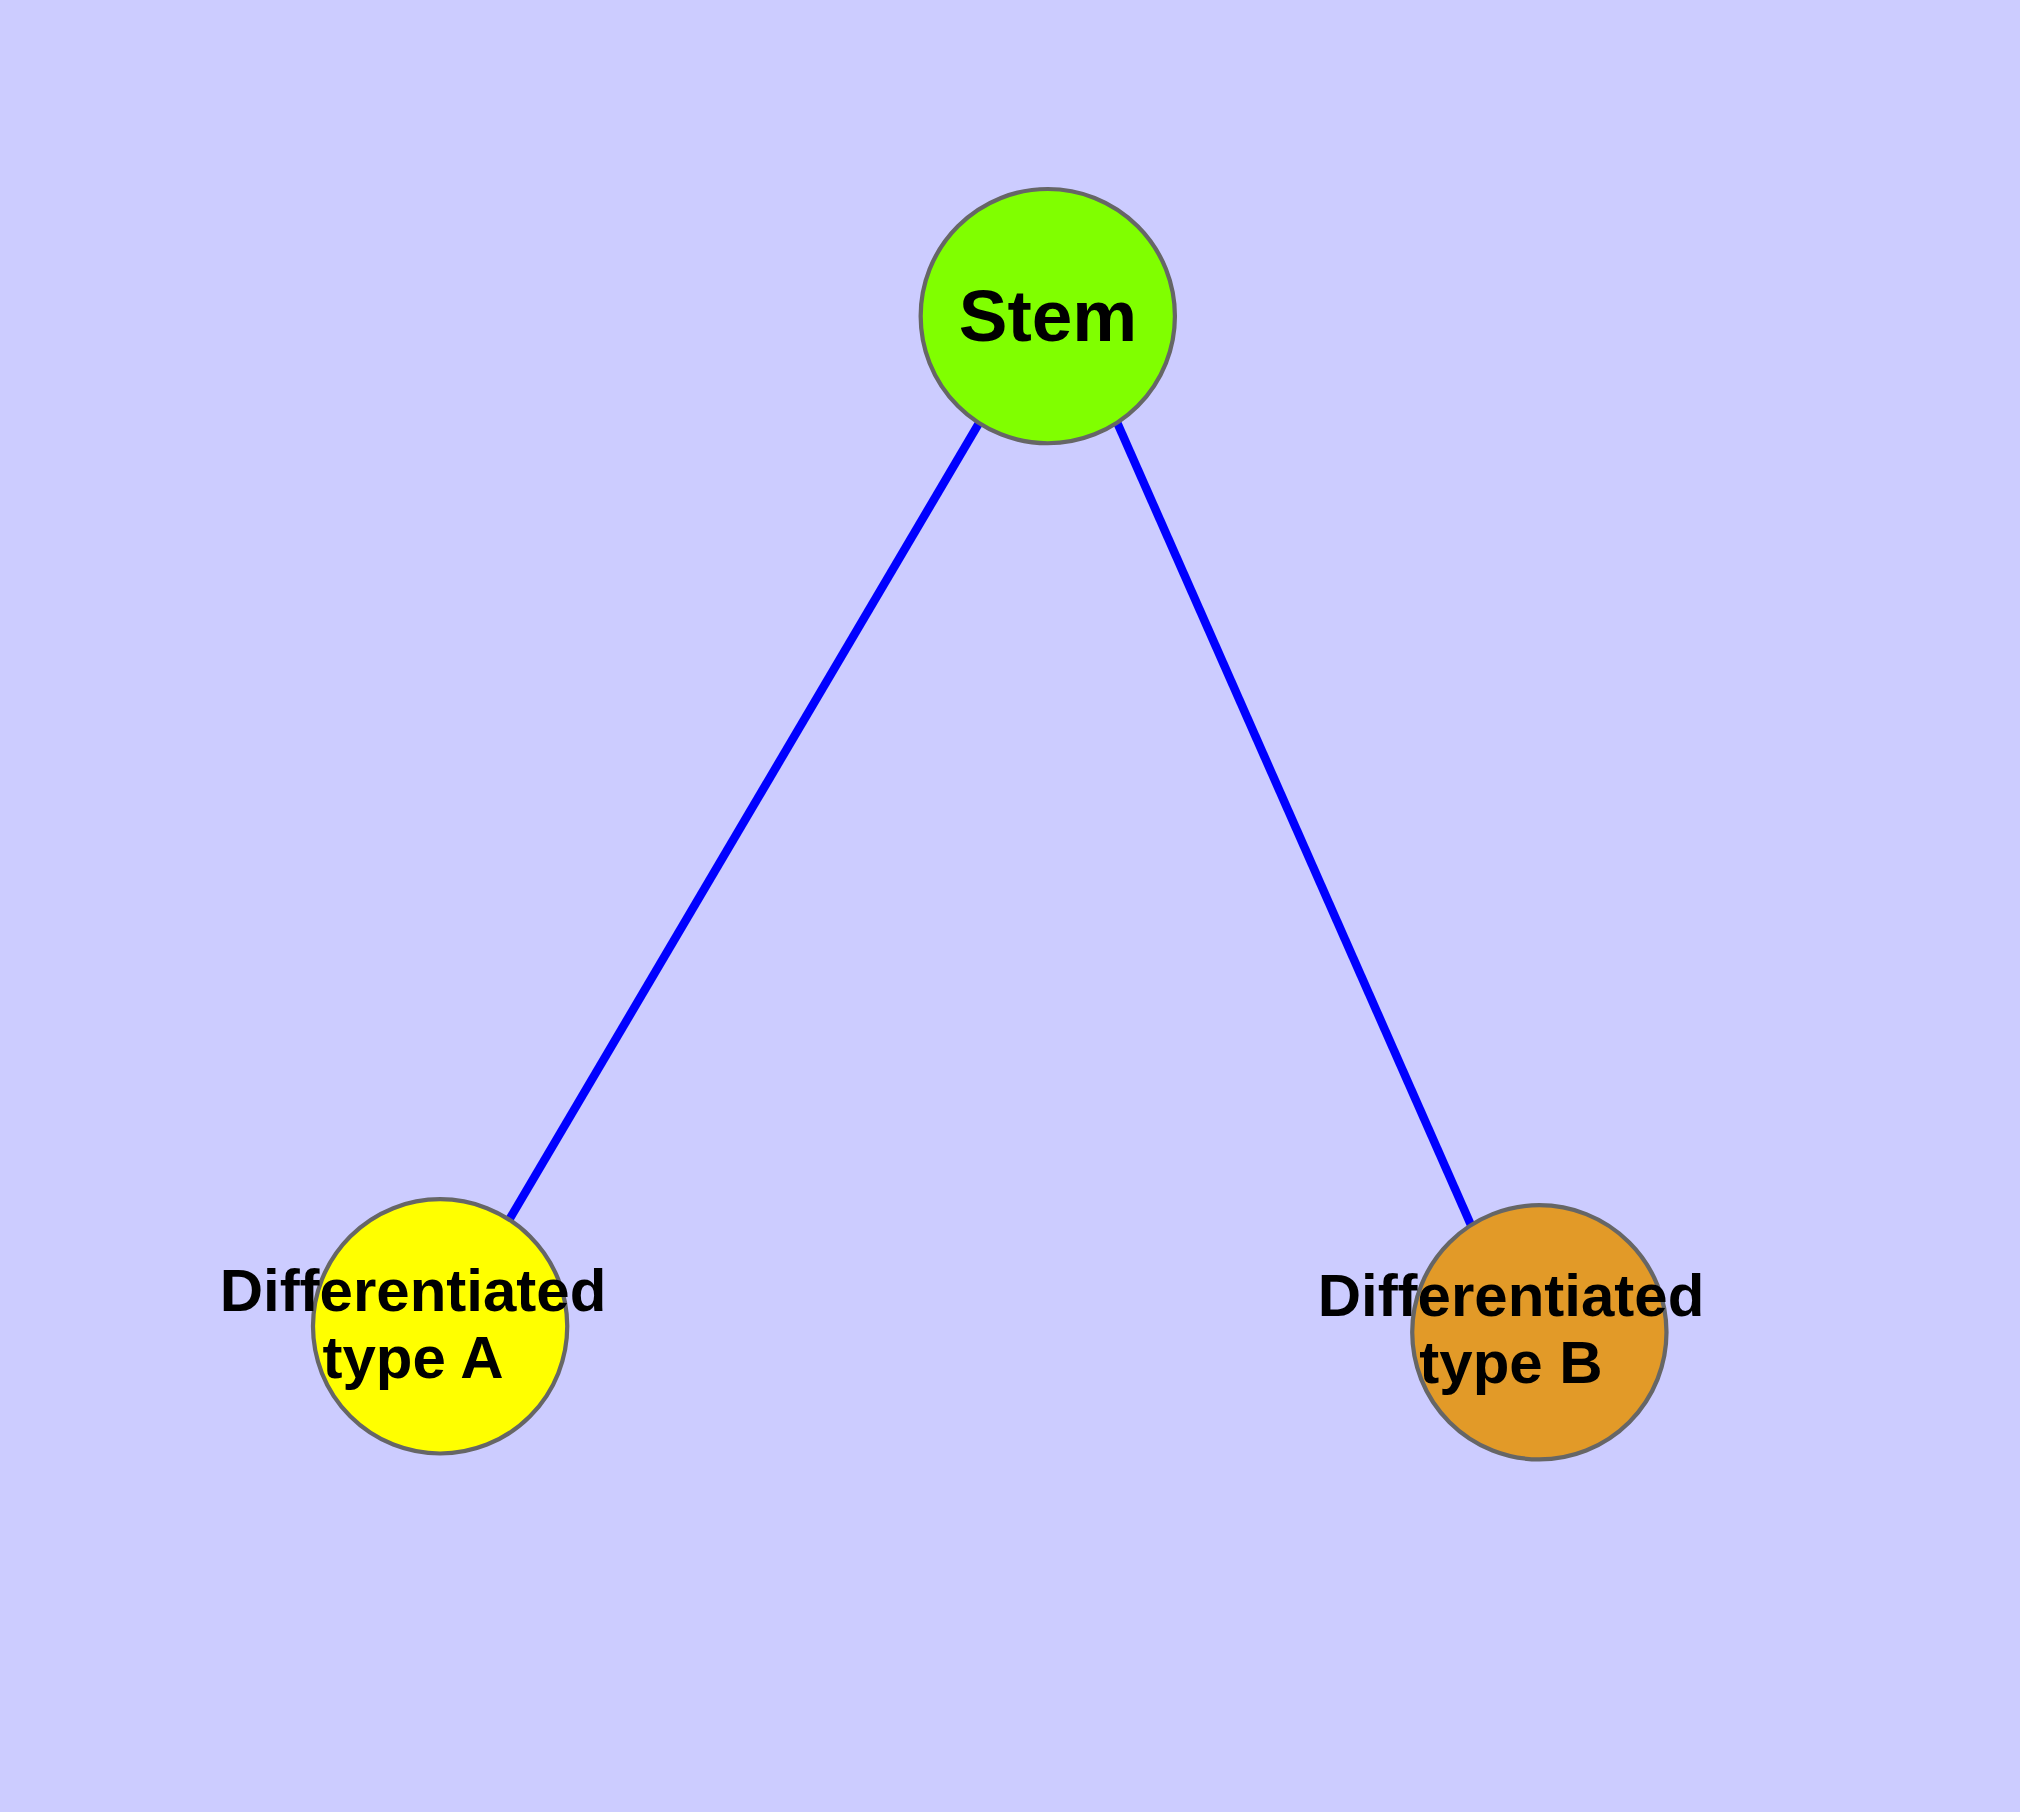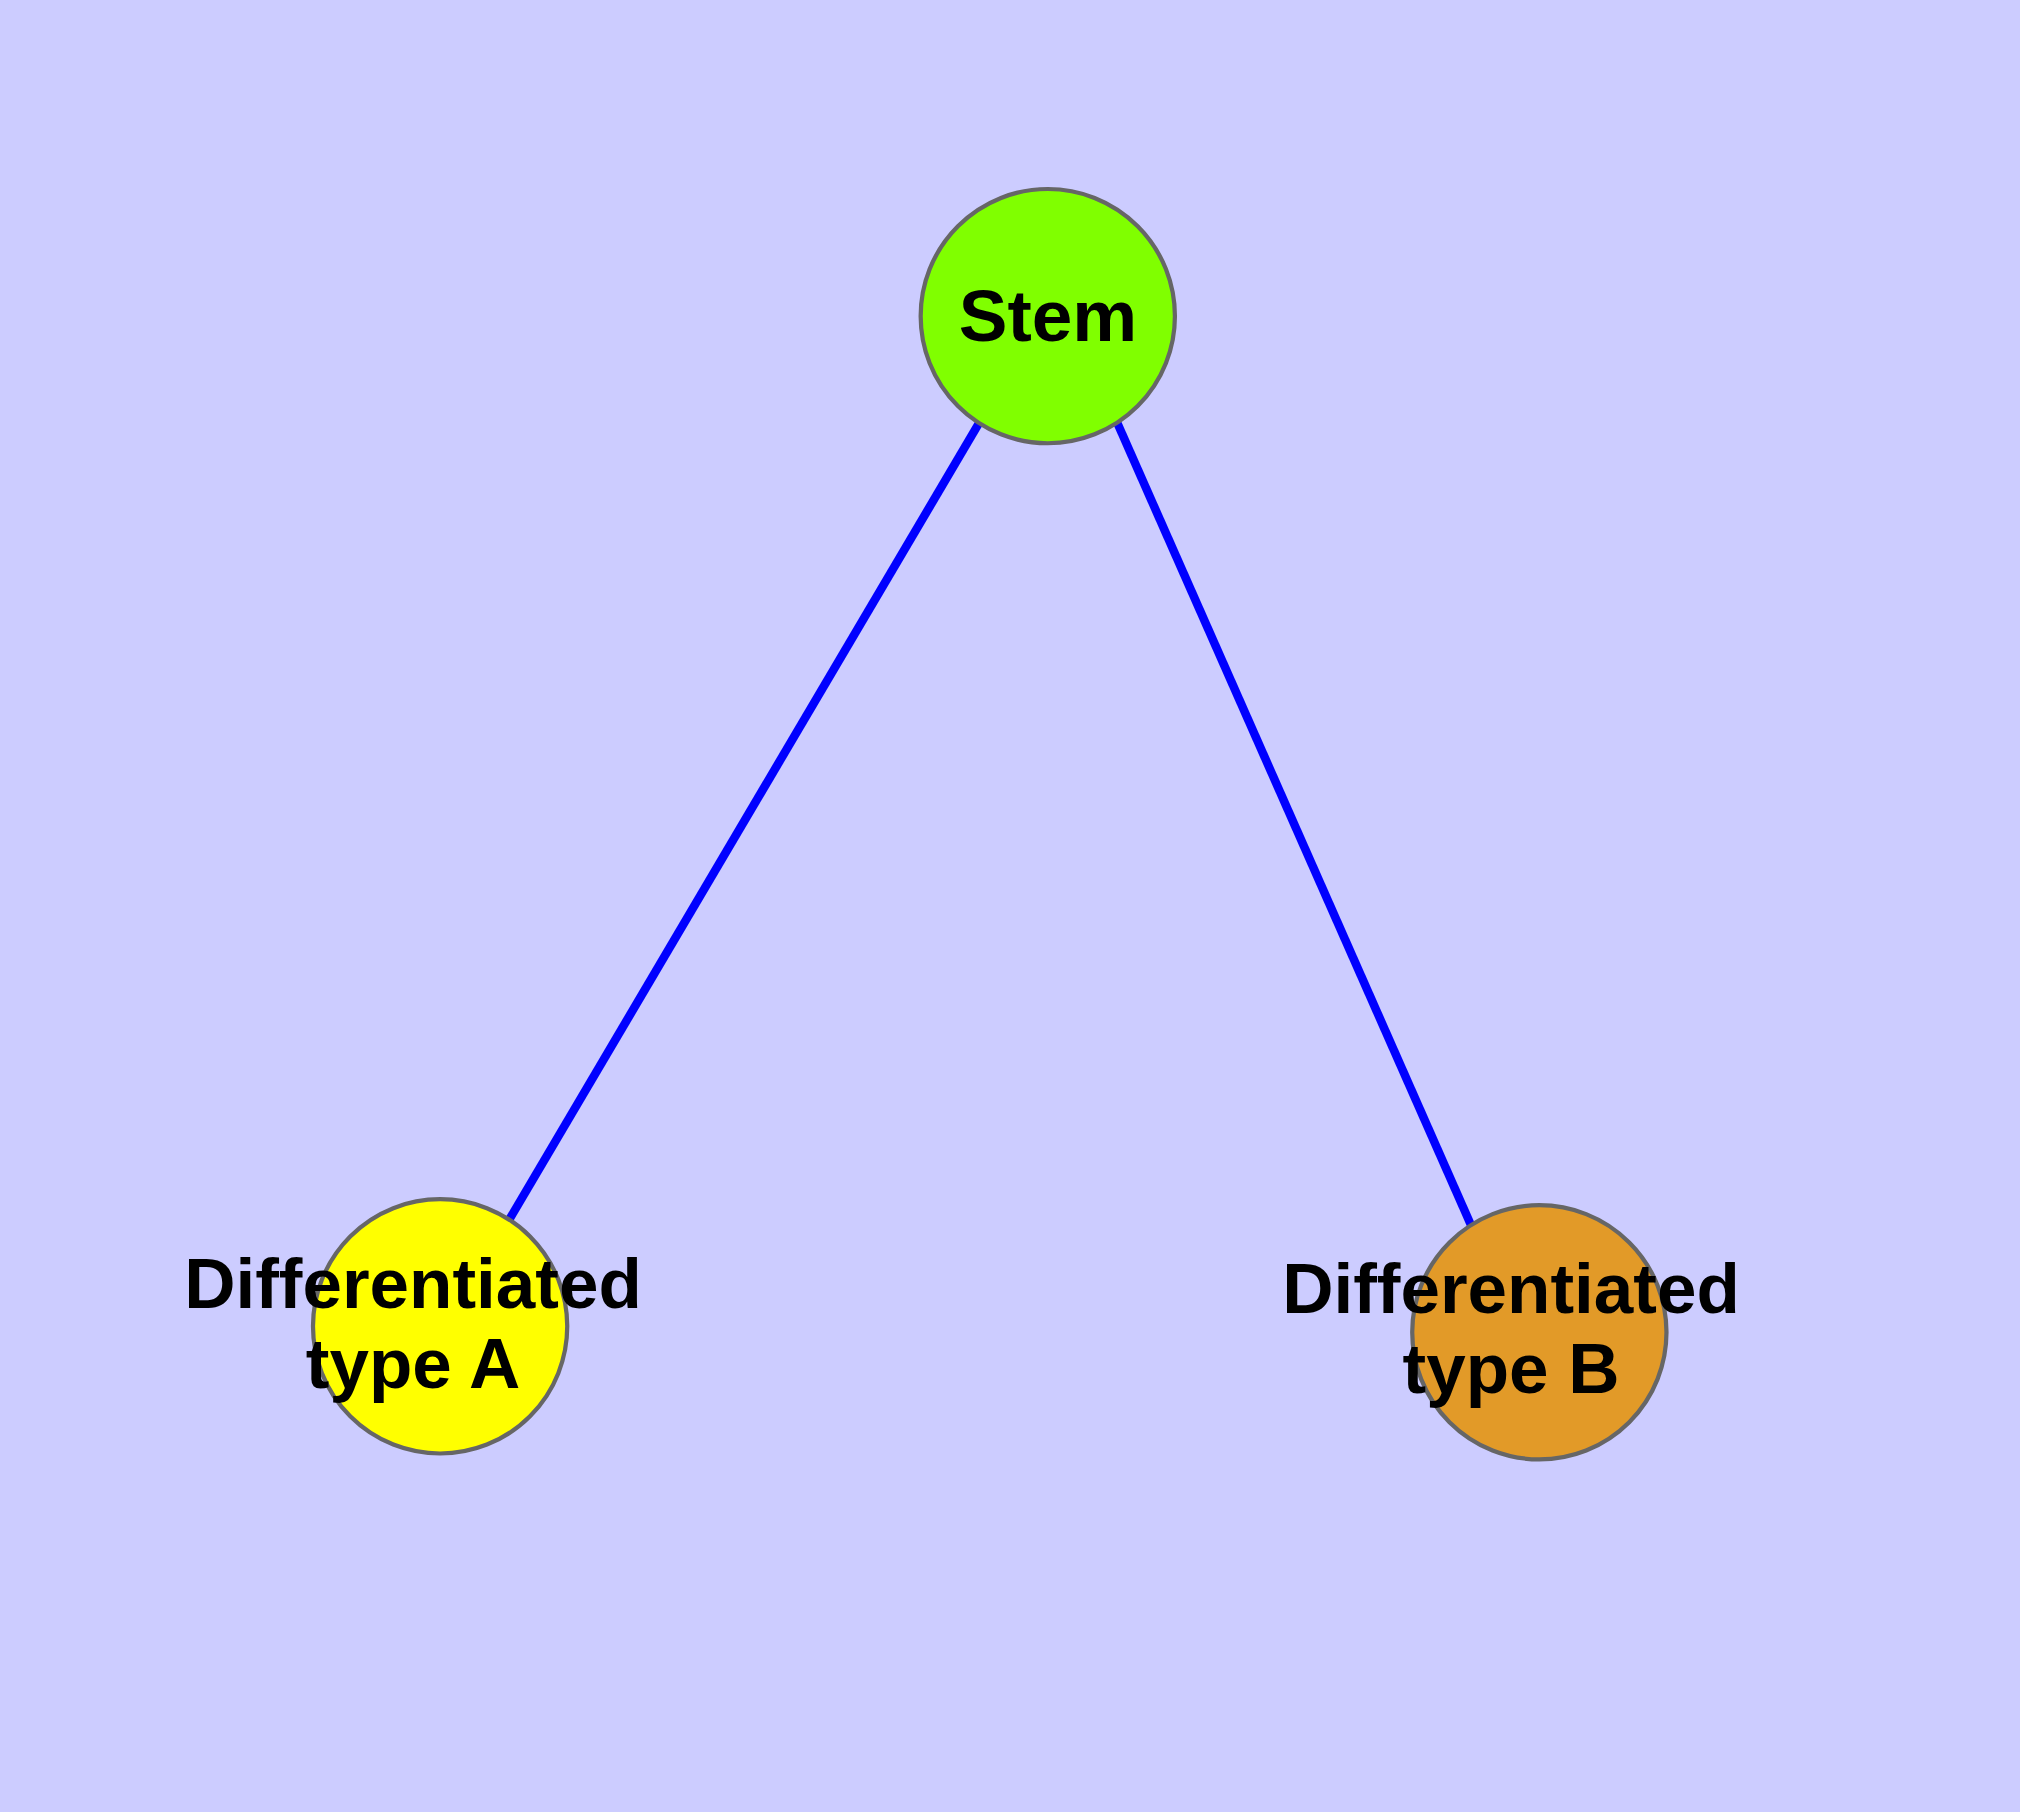--- a/index.html
+++ b/index.html
@@ -30,21 +30,21 @@
     text-align: center;
     line-height: 1.12;
     white-space: pre;
     pointer-events: none;
     transform: translate(-50%, -50%);
   }
   #label-stem {
     font-size: 73px;
   }
   #label-diff-a, #label-diff-b {
-    font-size: 71px;
+    font-size: 60px;
   }
 </style>
 </head>
 <body>
 
 <div id="canvas">
 
   <svg id="graph-svg" viewBox="0 0 2384 2138" xmlns="http://www.w3.org/2000/svg">
     <g id="edges-group">
         <line x1="1155" y1="499" x2="600" y2="1440" stroke="#0000ff" stroke-width="10" stroke-linecap="butt"></line>

